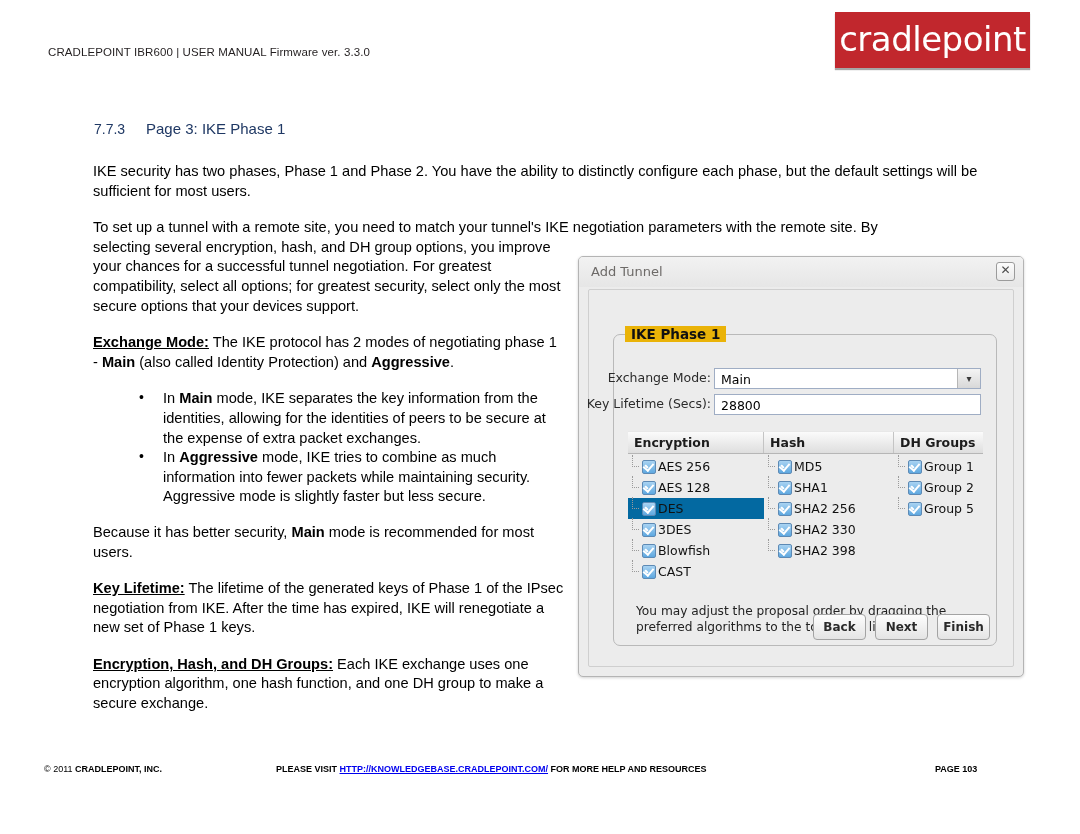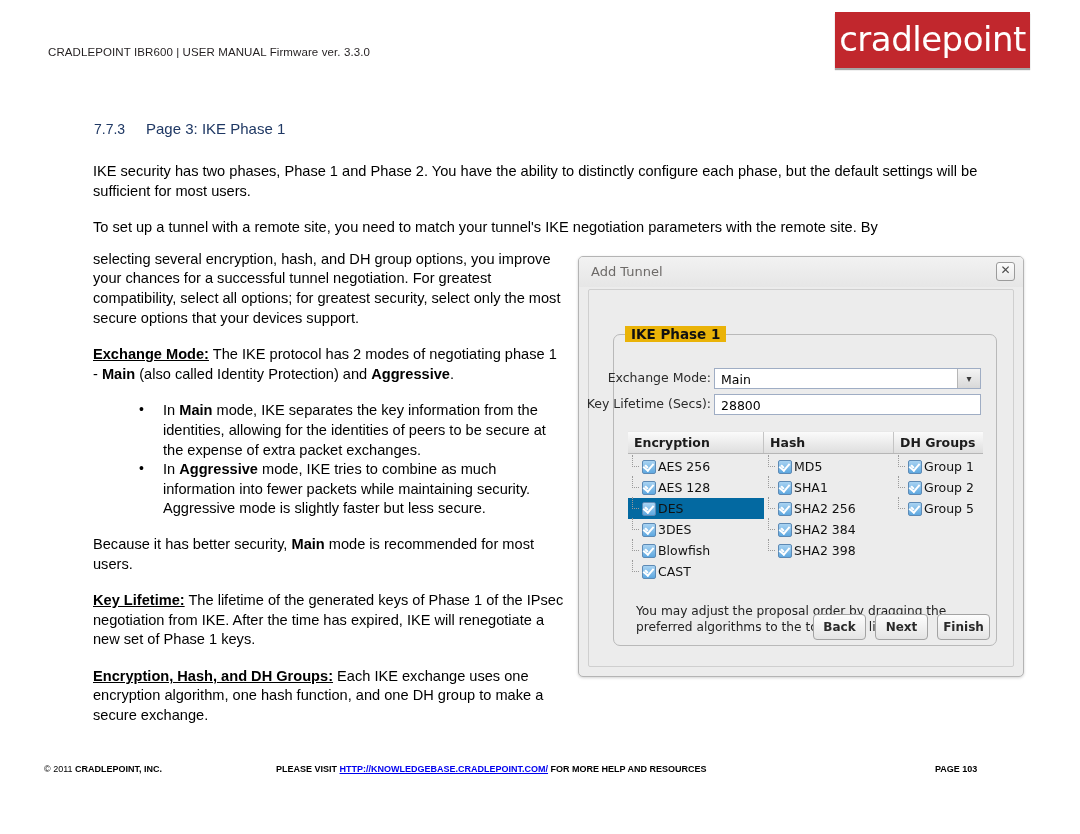--- a/index.html
+++ b/index.html
@@ -390,21 +390,21 @@
 </div>
 
 <div class="section-heading">
   <span class="num">7.7.3</span><span>Page 3: IKE Phase 1</span>
 </div>
 
 <div class="content">
 
   <p>IKE security has two phases, Phase 1 and Phase 2. You have the ability to distinctly configure each phase, but the default settings will be sufficient for most users.</p>
 
-  <p style="margin-bottom:12px;">To set up a tunnel with a remote site, you need to match your tunnel's IKE negotiation parameters with the remote site. By</p>
+  <p style="margin-bottom:0;">To set up a tunnel with a remote site, you need to match your tunnel's IKE negotiation parameters with the remote site. By</p>
 
   <p class="narrow" style="margin-top:0;">selecting several encryption, hash, and DH group options, you improve your chances for a successful tunnel negotiation. For greatest compatibility, select all options; for greatest security, select only the most secure options that your devices support.</p>
 
   <p class="narrow">
     <u class="term">Exchange Mode:</u><span> The IKE protocol has 2 modes of negotiating phase 1 - </span><b>Main</b><span> (also called Identity Protection) and </span><b>Aggressive</b><span>.</span>
   </p>
 
   <ul class="bullets">
     <li><span>In </span><b>Main</b><span> mode, IKE separates the key information from the identities, allowing for the identities of peers to be secure at the expense of extra packet exchanges.</span></li>
     <li><span>In </span><b>Aggressive</b><span> mode, IKE tries to combine as much information into fewer packets while maintaining security. Aggressive mode is slightly faster but less secure.</span></li>
@@ -514,21 +514,21 @@
             <div class="cb-row">
                 <span class="checkbox">
                   <span class="tick"></span>
                 </span>
                 <span class="cb-label">SHA2 256</span>
               </div>
             <div class="cb-row">
                 <span class="checkbox">
                   <span class="tick"></span>
                 </span>
-                <span class="cb-label">SHA2 384</span>
+                <span class="cb-label">SHA2 330</span>
               </div>
             <div class="cb-row">
                 <span class="checkbox">
                   <span class="tick"></span>
                 </span>
                 <span class="cb-label">SHA2 398</span>
               </div>
           </div>
 
           <div class="col-body c3">

